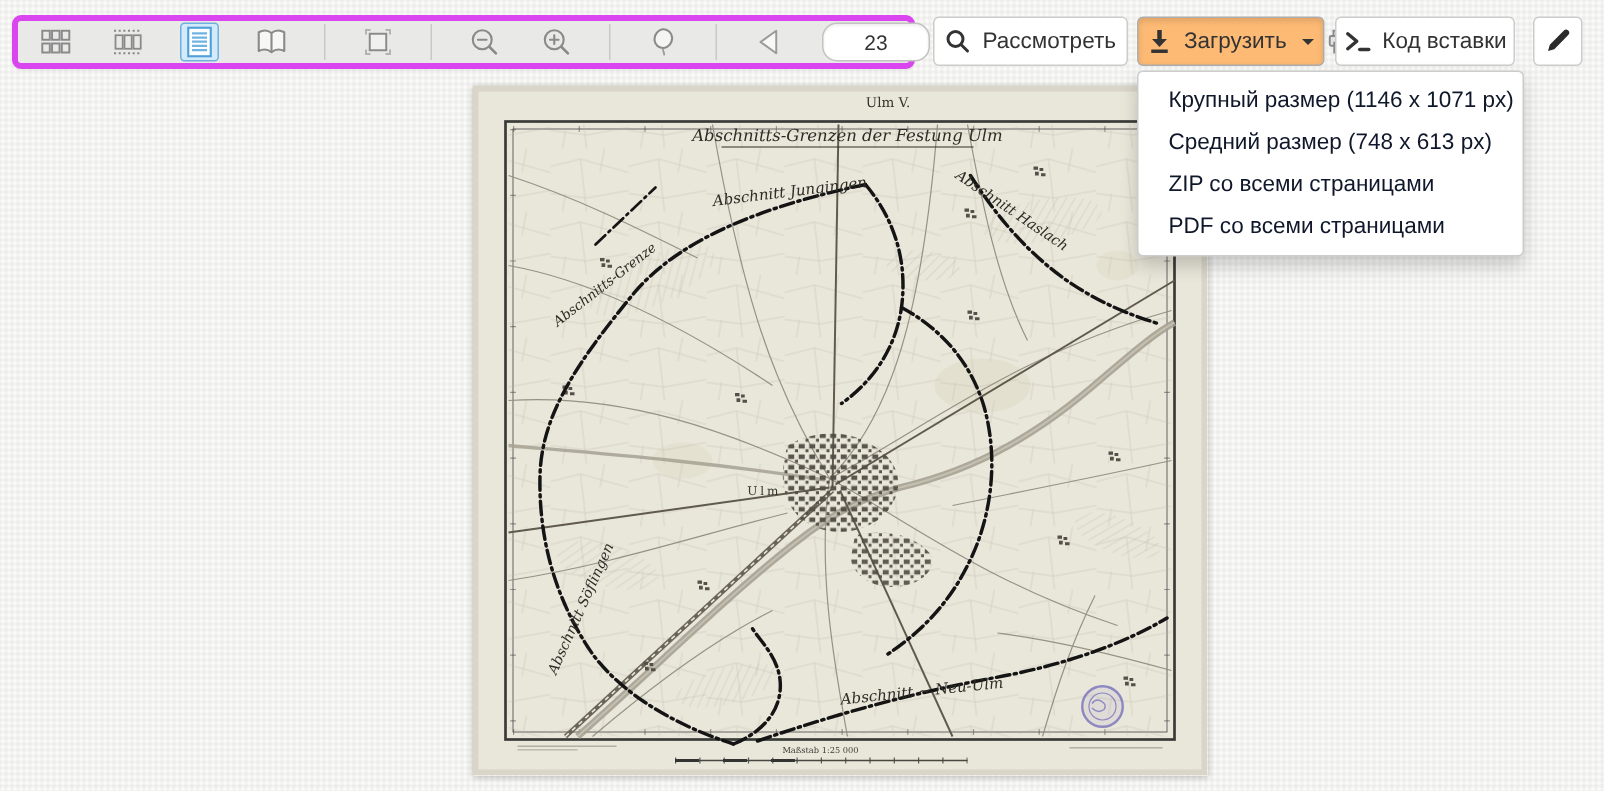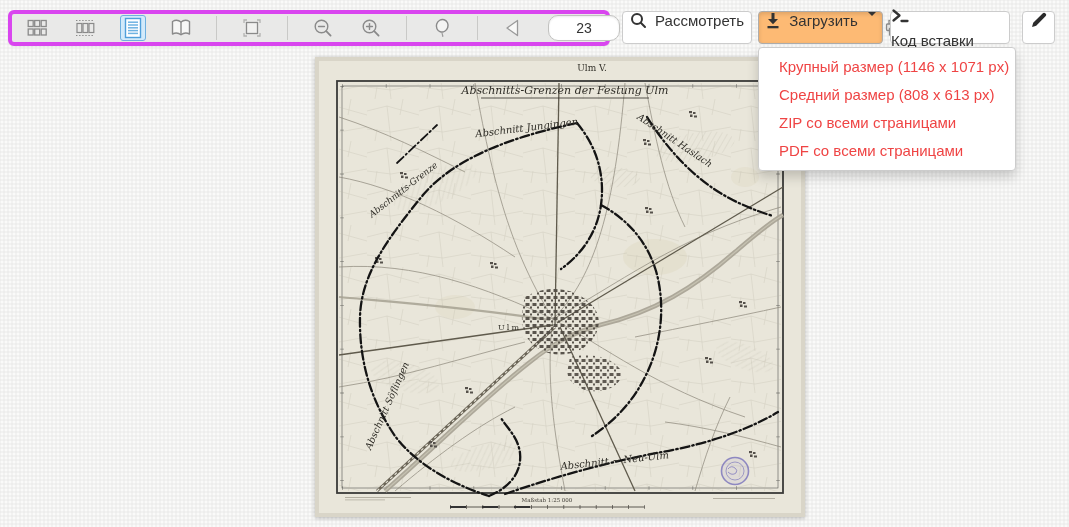--- a/index.html
+++ b/index.html
@@ -27,39 +27,39 @@
   .sep{width:1px;height:24px;background:#c9c9c7;flex:0 0 auto;}
   .page-input{
     width:72px;height:26px;border:1px solid #c2c2c0;border-radius:10px;background:#fff;
     text-align:center;font:14px "Liberation Sans",sans-serif;color:#333;
     box-shadow:inset 0 1px 2px rgba(0,0,0,.08);box-sizing:border-box;outline:none;flex:0 0 auto;
   }
 
   
   .btn{
     position:absolute;top:11px;height:33px;background:#fff;border:1px solid #ccc;border-radius:4px;
-    display:flex;justify-content:center;gap:8px;
+    display:flex;align-items:center;justify-content:center;gap:8px;
     font:15px "Liberation Sans",sans-serif;color:#333;box-sizing:border-box;cursor:pointer;
   }
   #btn-review{left:622px;width:130px;}
   #btn-download{left:758px;width:125px;background:#fdba74;border-color:#adadad;
     box-shadow:inset 0 2px 4px rgba(0,0,0,.13);}
-  #btn-embed{left:890px;width:120px;flex-direction:column;}
+  #btn-embed{left:890px;width:120px;}
   #btn-pencil{left:1022px;width:33px;}
   .caret{width:0;height:0;border-left:4px solid transparent;border-right:4px solid transparent;
     border-top:4px solid #333;margin-left:2px;}
 
   
   .dropdown{
     position:absolute;left:758px;top:47px;width:256px;background:#fff;
     border:1px solid #ccc;border-radius:4px;box-shadow:0 6px 12px rgba(0,0,0,.18);
     padding:5px 0;z-index:20;
   }
   .dropdown .item{
-    padding:4px 20px;font:15px "Liberation Sans",sans-serif;color:#ef4444;line-height:20px;
+    padding:4px 20px;font:15px "Liberation Sans",sans-serif;color:#0f172a;line-height:20px;
     white-space:nowrap;cursor:pointer;
   }
 
   
   #map{position:absolute;left:291px;top:57px;width:490px;height:460px;
     box-shadow:0 1px 4px rgba(0,0,0,.28);z-index:1;cursor:grab;margin-left:24px;}
   #map svg{display:block;}
   .scr{font-family:"DejaVu Serif",serif;font-style:italic;fill:#2e2c26;}
   .ser{font-family:"DejaVu Serif",serif;fill:#35332c;}
 </style>
@@ -389,16 +389,16 @@
     <g fill="#8f8a7d" opacity="0.6">
       <rect x="30" y="440" width="66" height="1"></rect>
       <rect x="30" y="442.5" width="40" height="0.8"></rect>
       <rect x="398" y="441" width="62" height="1"></rect>
     </g>
   </svg>
 </div>
 
 <div class="dropdown">
   <div class="item">Крупный размер (1146 x 1071 px)</div>
-  <div class="item">Средний размер (808 x 613 px)</div>
+  <div class="item">Средний размер (748 x 613 px)</div>
   <div class="item">ZIP со всеми страницами</div>
   <div class="item">PDF со всеми страницами</div>
 </div>
 
 </body></html>

